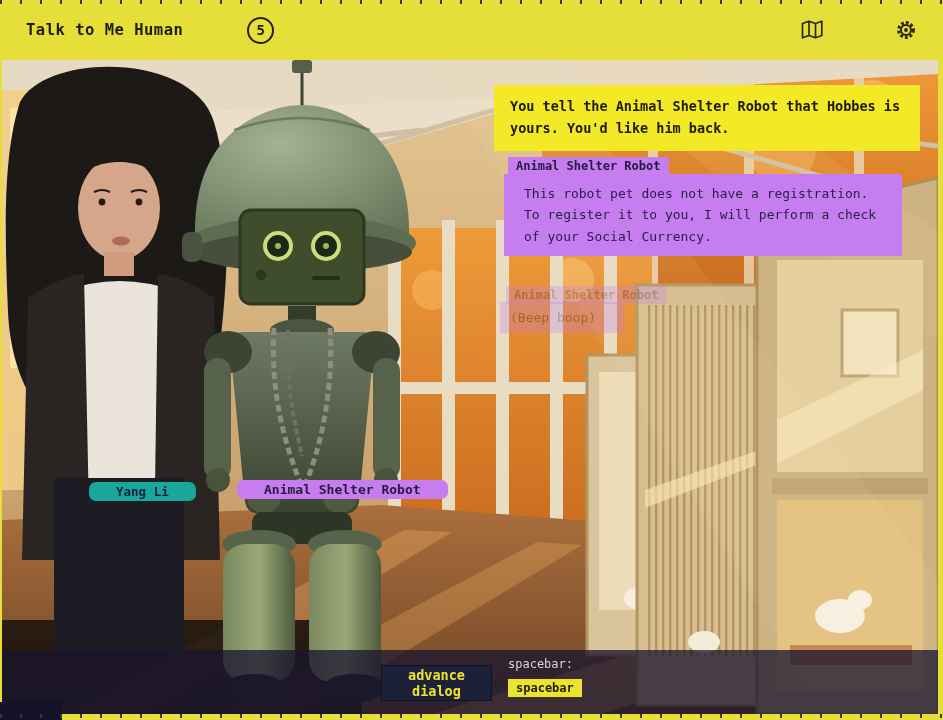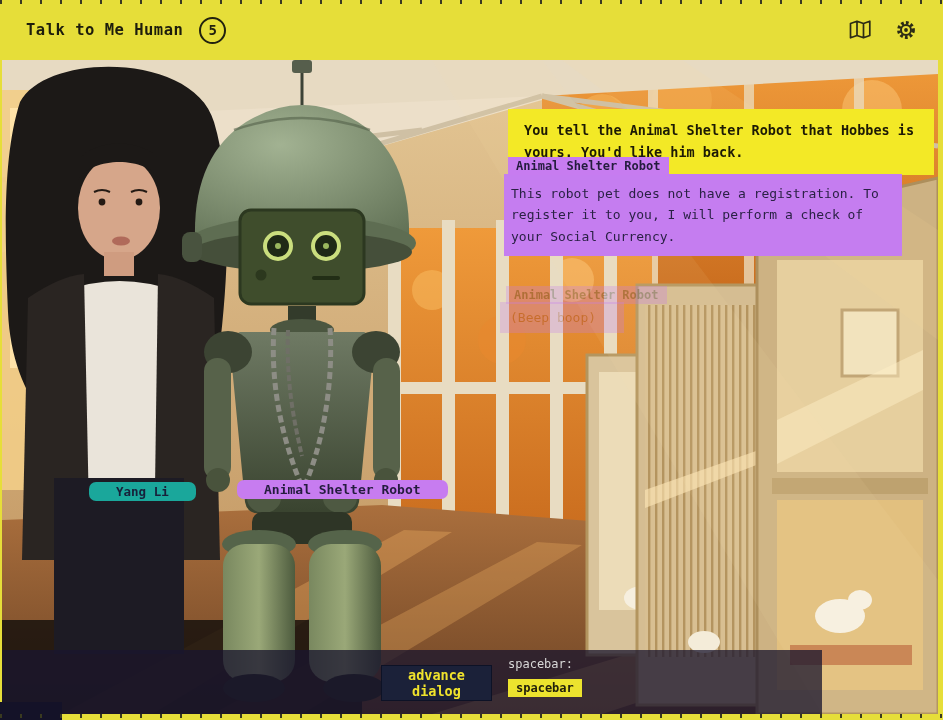--- a/index.html
+++ b/index.html
@@ -13,64 +13,64 @@
   .ticks {
     position:absolute; left:0; width:943px; height:4px; z-index:40;
     background:repeating-linear-gradient(90deg,#3a3a20 0 2px,transparent 2px 20px);
   }
   .ticks.top { top:0; }
   .ticks.bottom { top:714px; }
   
   .header {
     position:absolute; top:0; left:0; width:943px; height:60px;
     background:#e6de39; z-index:30;
-    display:flex; align-items:center; padding:0 26px;
+    display:flex; align-items:center; padding:0 26px;gap:48px;
   }
   .title { font-size:15.5px; font-weight:bold; color:#1d1d0c; letter-spacing:.5px; }
   .badge {
     margin-left:16px; width:27px; height:27px; border:2.5px solid #22220f;
     border-radius:50%; color:#22220f; font-size:14px; font-weight:bold;
     display:flex; align-items:center; justify-content:center;
   }
   .header-spacer { flex:1; }
   .hicon { width:22px; height:22px; margin-left:24px; cursor:pointer; display:block; }
   
   .scene { position:absolute; top:60px; left:2px; width:936px; height:654px; z-index:1; display:block; }
   
   .narration {
-    position:absolute; left:508px; top:85px; width:426px; z-index:10;
+    position:absolute; left:494px; top:85px; width:426px; z-index:10;
     background:#f3e926; color:#1d1a05; font-size:13.5px; font-weight:bold;
-    line-height:1.62; padding:11px 16px;margin-top:24px;
+    line-height:1.62; padding:11px 16px;
   }
   .speaker-label {
     position:absolute; z-index:11; background:#c77cf0; color:#241c3e;
     font-size:12px; font-weight:bold; padding:2px 8px; display:inline-block;
   }
   .dialog-label { left:508px; top:157px; }
   .dialog-box {
     position:absolute; left:504px; top:174px; width:398px; z-index:10;
     background:#c57df0; color:#2a2145; font-size:13px; line-height:1.65;
-    padding:9px 7px;
+    padding:9px 20px;
   }
   .faded { opacity:.28; }
   .faded-label { left:506px; top:286px; }
   .faded-box {
     position:absolute; left:500px; top:302px; width:124px; z-index:9;
-    background:#c57df0; color:#7f1d1d; font-size:13px; padding:8px 10px;
+    background:#c57df0; color:#000000; font-size:13px; padding:8px 10px;
   }
   
   .char-tag {
     position:absolute; z-index:8; font-weight:bold; color:#17203a;
     padding:2px 27px; font-size:12.5px; white-space:nowrap;border-radius:7px;
   }
   .tag-yang { left:89px; top:482px; background:#1aa79b; }
   .tag-robot { left:237px; top:480px; background:#c77cf0; color:#241c3e; font-size:13px; }
   
   .footer {
-    position:absolute; left:2px; top:650px; width:820px; height:64px; z-index:20;
+    position:absolute; left:2px; top:650px; width:936px; height:64px; z-index:20;
     background:rgba(25,21,46,.76);
   }
   .advance-btn {
     position:absolute; left:379px; top:15px; width:111px; height:36px;
     background:#1b2139; border:1px solid #0d1226; color:#f0e32c;
     font-family:inherit; font-size:13.5px; font-weight:bold; cursor:pointer;
   }
   .shortcut-wrap { position:absolute; left:506px; top:7px; }
   .shortcut-label { color:#d8d8d8; font-size:12px; display:block; }
   .shortcut-key {

